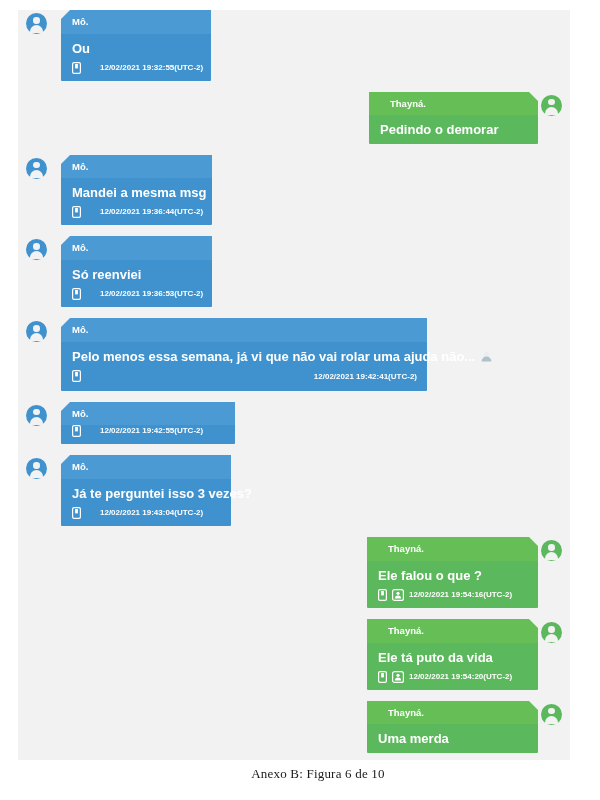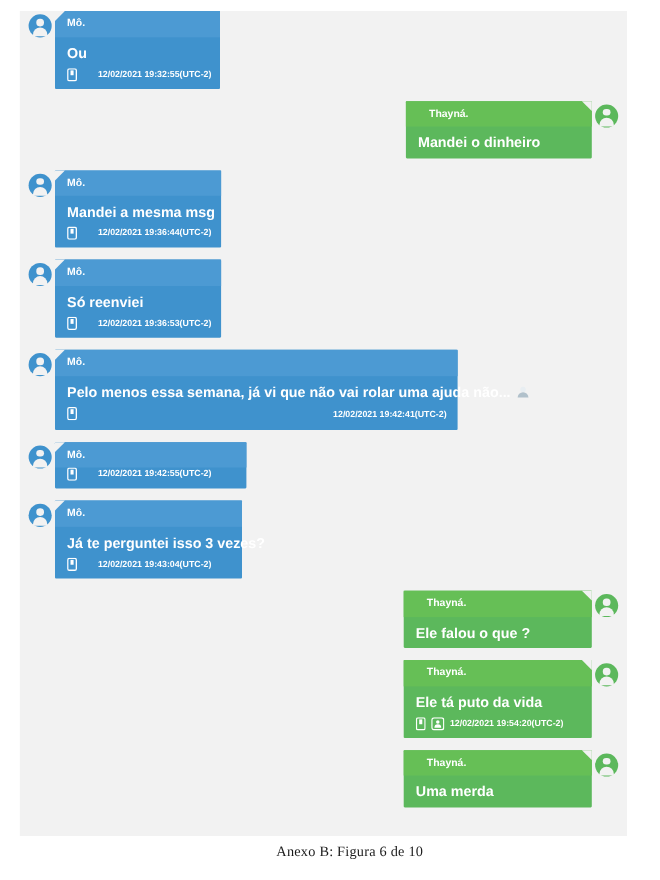--- a/index.html
+++ b/index.html
@@ -77,21 +77,21 @@
   
   .bubble {
     position: relative;
     min-width: 150px;
     color: #ffffff;
     border-radius: 1px;
   }
   .bubble.blue  { background: #3f92cd; }
   .bubble.green { background: #5cb85c; }
 
-  .bubble.blue  { margin-left: 3px; }
+  .bubble.blue  { margin-left: 14px; }
   .bubble.green { margin-right: 3px; }
 
   
   .bubble.blue::before {
     content: "";
     position: absolute;
     left: 0;
     top: 0;
     border-top: 9px solid #f2f2f2;
     border-right: 9px solid transparent;
@@ -184,21 +184,21 @@
               </svg>
             </span>
             <span class="timestamp">12/02/2021 19:32:55(UTC-2)</span>
           </div>
         </div>
       </div>
       <div class="msg-row right">
         <div class="bubble green" style="width: 169px;">
           <div class="bubble-name">Thayná.</div>
           <div class="bubble-text">
-            <span>Mandei o dinheiro</span>
+            <span>Pedindo o demorar</span>
           </div>
         </div>
         <div class="avatar green"></div>
       </div>
       <div class="msg-row left">
         <div class="avatar blue"></div>
         <div class="bubble blue" style="width: 151px;">
           <div class="bubble-name">Mô.</div>
           <div class="bubble-text">
             <span>Mandei a mesma msg</span>
@@ -285,52 +285,68 @@
             <span class="timestamp">12/02/2021 19:43:04(UTC-2)</span>
           </div>
         </div>
       </div>
       <div class="msg-row right">
         <div class="bubble green" style="width: 171px;">
           <div class="bubble-name">Thayná.</div>
           <div class="bubble-text">
             <span>Ele falou o que ?</span>
           </div>
-        </div>
-        <div class="avatar green"></div>
-      </div>
-      <div class="msg-row right">
-        <div class="bubble green" style="width: 171px;">
-          <div class="bubble-name">Thayná.</div>
-          <div class="bubble-text">
-            <span>Ele tá puto da vida</span>
-          </div>
           <div class="bubble-meta">
             <span class="ico">
               <svg width="9" height="12" viewBox="0 0 9 12">
                 <rect x="0.6" y="0.6" width="7.8" height="10.8" rx="1.4" ry="1.4" fill="none" stroke="#ffffff" stroke-width="1.2"></rect>
                 <rect x="3.1" y="2" width="2.8" height="4.4" fill="#ffffff"></rect>
               </svg>
             </span>
             <span class="ico">
               <svg width="12" height="12" viewBox="0 0 12 12">
                 <rect x="0.6" y="0.6" width="10.8" height="10.8" rx="2" ry="2" fill="none" stroke="#ffffff" stroke-width="1.2"></rect>
                 <circle cx="6" cy="4.3" r="1.6" fill="#ffffff"></circle>
                 <path d="M2.9 9.6a3.1 3.1 0 0 1 6.2 0z" fill="#ffffff"></path>
               </svg>
             </span>
-            <span class="timestamp">12/02/2021 19:54:20(UTC-2)</span>
+            <span class="timestamp">12/02/2021 19:54:16(UTC-2)</span>
           </div>
         </div>
         <div class="avatar green"></div>
       </div>
       <div class="msg-row right">
         <div class="bubble green" style="width: 171px;">
           <div class="bubble-name">Thayná.</div>
           <div class="bubble-text">
+            <span>Ele tá puto da vida</span>
+          </div>
+          <div class="bubble-meta">
+            <span class="ico">
+              <svg width="9" height="12" viewBox="0 0 9 12">
+                <rect x="0.6" y="0.6" width="7.8" height="10.8" rx="1.4" ry="1.4" fill="none" stroke="#ffffff" stroke-width="1.2"></rect>
+                <rect x="3.1" y="2" width="2.8" height="4.4" fill="#ffffff"></rect>
+              </svg>
+            </span>
+            <span class="ico">
+              <svg width="12" height="12" viewBox="0 0 12 12">
+                <rect x="0.6" y="0.6" width="10.8" height="10.8" rx="2" ry="2" fill="none" stroke="#ffffff" stroke-width="1.2"></rect>
+                <circle cx="6" cy="4.3" r="1.6" fill="#ffffff"></circle>
+                <path d="M2.9 9.6a3.1 3.1 0 0 1 6.2 0z" fill="#ffffff"></path>
+              </svg>
+            </span>
+            <span class="timestamp">12/02/2021 19:54:20(UTC-2)</span>
+          </div>
+        </div>
+        <div class="avatar green"></div>
+      </div>
+      <div class="msg-row right">
+        <div class="bubble green" style="width: 171px;">
+          <div class="bubble-name">Thayná.</div>
+          <div class="bubble-text">
             <span>Uma merda</span>
           </div>
         </div>
         <div class="avatar green"></div>
       </div>
     </div>
 
   <div id="caption">Anexo B: Figura 6 de 10</div>
 
 </div>

